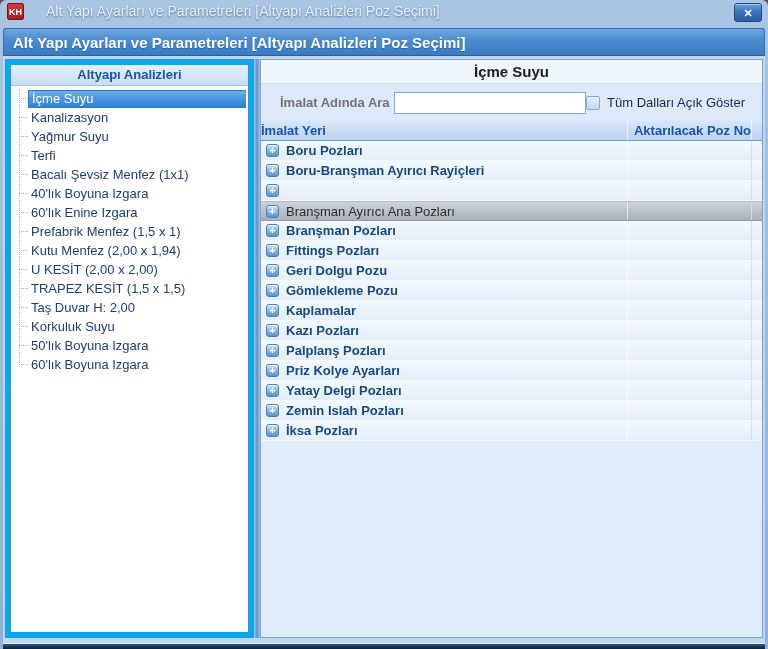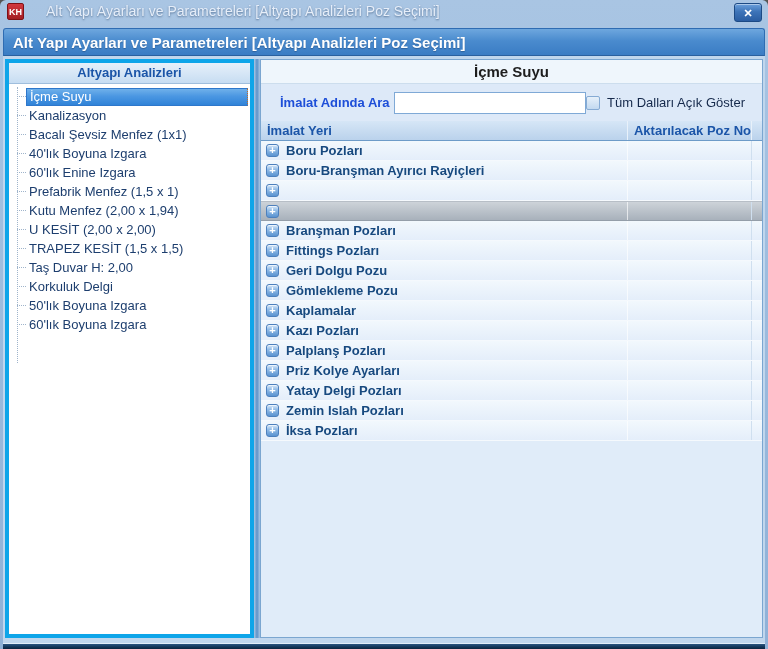--- a/index.html
+++ b/index.html
@@ -60,21 +60,21 @@
     flex:1 1 auto; min-height:0;
     display:flex;
     background:#c0d6ed;
     padding:3px 2px 5px 2px;
   }
 
   
   .left-panel {
     width:249px; flex:0 0 249px;
     background:#ffffff;
-    border:4px solid #0ea5e9;
+    border:6px solid #0ea5e9;
     display:flex; flex-direction:column;
   }
   .panel-header {
     height:21px; flex:0 0 21px;
     background:linear-gradient(180deg,#e6f0fa 0%,#c7ddf2 100%);
     border-bottom:1px solid #9fbedd;
     text-align:center; line-height:20px;
     font-size:13px; font-weight:bold; color:#1b55a8;
   }
   .tree { flex:1; position:relative; padding-top:3px; overflow:hidden; }
@@ -124,21 +124,21 @@
     border-bottom:1px solid #ccdded;
     text-align:center; line-height:23px;
     font-size:15px; font-weight:bold; color:#1d1d1d;
   }
   .search-row {
     height:37px; flex:0 0 37px;
     display:flex; align-items:center;
     padding:0 7px;
     background:#dde9f8;
   }
-  .search-label { font-size:13px; font-weight:bold; color:#1d4ed8; margin-right:4px; white-space:nowrap;padding-left:12px; }
+  .search-label { font-size:13px; font-weight:bold; color:#737373; margin-right:4px; white-space:nowrap;padding-left:12px; }
   .search-input {
     width:223px; height:22px;
     border:1px solid #7fa9d6; background:#ffffff;
     font-size:13px; padding:0 4px;
     font-family:"Liberation Sans", sans-serif;
   }
   .chk-group { margin-left:auto; display:flex; align-items:center; gap:7px; margin-right:10px; }
   .checkbox {
     width:14px; height:14px;
     background:linear-gradient(180deg,#e6f0fa 0%,#c2d9f0 100%);
@@ -149,21 +149,21 @@
 
   
   .grid-header {
     height:20px; flex:0 0 20px;
     display:grid; grid-template-columns:1fr 124px 10px;
     align-items:center;
     background:linear-gradient(180deg,#d6e6f6 0%,#bad2ec 100%);
     border-bottom:1px solid #6d9bc8;
     font-size:13px; font-weight:bold; color:#1b55a8;
   }
-  .grid-header .h1 { padding-left:6px; height:100%; line-height:19px; border-right:1px solid #e8f1fa; }
+  .grid-header .h1 { padding-left:0; height:100%; line-height:19px; border-right:1px solid #e8f1fa; }
   .grid-header .h2 { text-align:right; height:100%; line-height:19px; border-right:1px solid #e8f1fa; }
   .rows { flex:1 1 auto; overflow:hidden; }
   .grid-row {
     height:20px;
     display:grid; grid-template-columns:1fr 124px 10px;
     align-items:center;
     background:linear-gradient(180deg,#f2f8fd 0%,#e4eefa 100%);
     border-bottom:1px solid #f5f9fd;
     cursor:default;
   }
@@ -220,20 +220,26 @@
       <div class="tree">
         <div class="tree-rail"></div>
 
       <div class="tree-item selected">
             <span class="label">İçme Suyu</span>
           </div>
           <div class="tree-item">
             <span class="label">Kanalizasyon</span>
           </div>
           <div class="tree-item">
+            <span class="label">Yağmur Suyu</span>
+          </div>
+          <div class="tree-item">
+            <span class="label">Terfi</span>
+          </div>
+          <div class="tree-item">
             <span class="label">Bacalı Şevsiz Menfez (1x1)</span>
           </div>
           <div class="tree-item">
             <span class="label">40'lık Boyuna Izgara</span>
           </div>
           <div class="tree-item">
             <span class="label">60'lık Enine Izgara</span>
           </div>
           <div class="tree-item">
             <span class="label">Prefabrik Menfez (1,5 x 1)</span>
@@ -244,21 +250,21 @@
           <div class="tree-item">
             <span class="label">U KESİT (2,00 x 2,00)</span>
           </div>
           <div class="tree-item">
             <span class="label">TRAPEZ KESİT (1,5 x 1,5)</span>
           </div>
           <div class="tree-item">
             <span class="label">Taş Duvar H: 2,00</span>
           </div>
           <div class="tree-item">
-            <span class="label">Korkuluk Delgi</span>
+            <span class="label">Korkuluk Suyu</span>
           </div>
           <div class="tree-item">
             <span class="label">50'lık Boyuna Izgara</span>
           </div>
           <div class="tree-item">
             <span class="label">60'lık Boyuna Izgara</span>
           </div>
         </div>
     </div>
 
@@ -303,20 +309,21 @@
           <div class="grid-row">
             <div class="c1">
               <span class="plus-icon">+</span>
             </div>
             <div class="c2"></div>
             <div></div>
           </div>
           <div class="grid-row selected">
             <div class="c1">
               <span class="plus-icon">+</span>
+              <span>Branşman Ayırıcı Ana Pozları</span>
             </div>
             <div class="c2"></div>
             <div></div>
           </div>
           <div class="grid-row">
             <div class="c1">
               <span class="plus-icon">+</span>
               <span>Branşman Pozları</span>
             </div>
             <div class="c2"></div>

